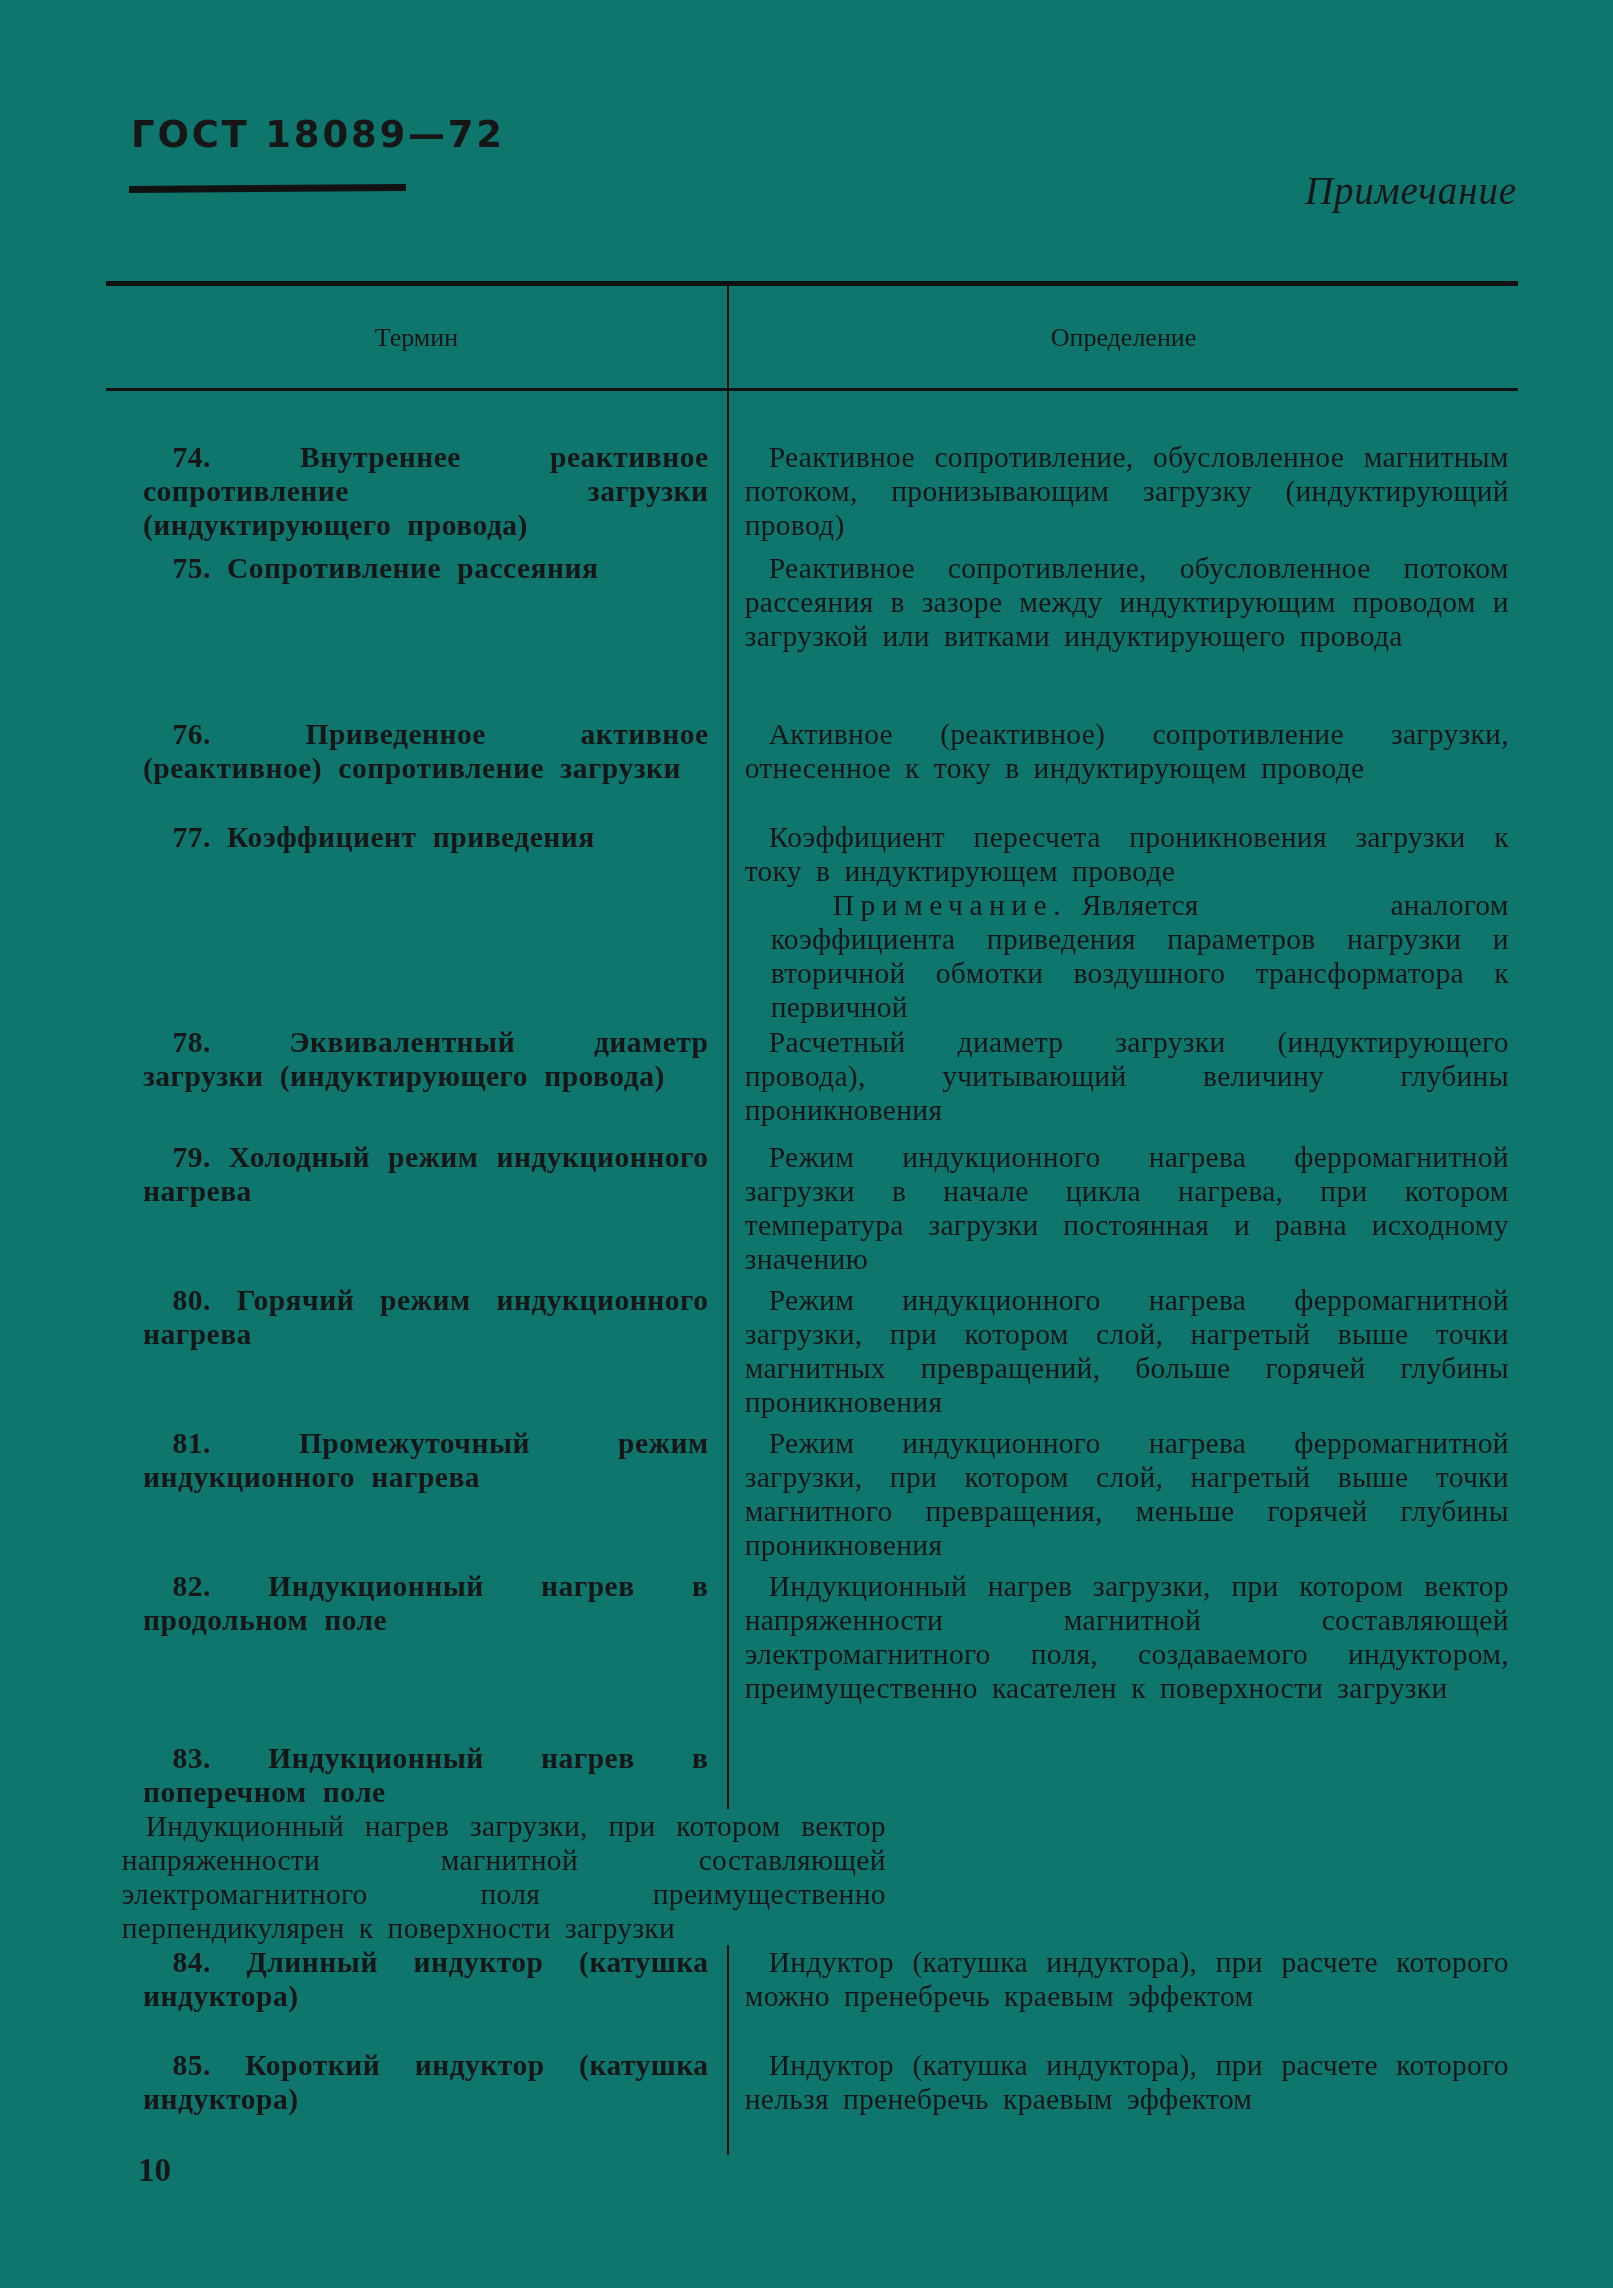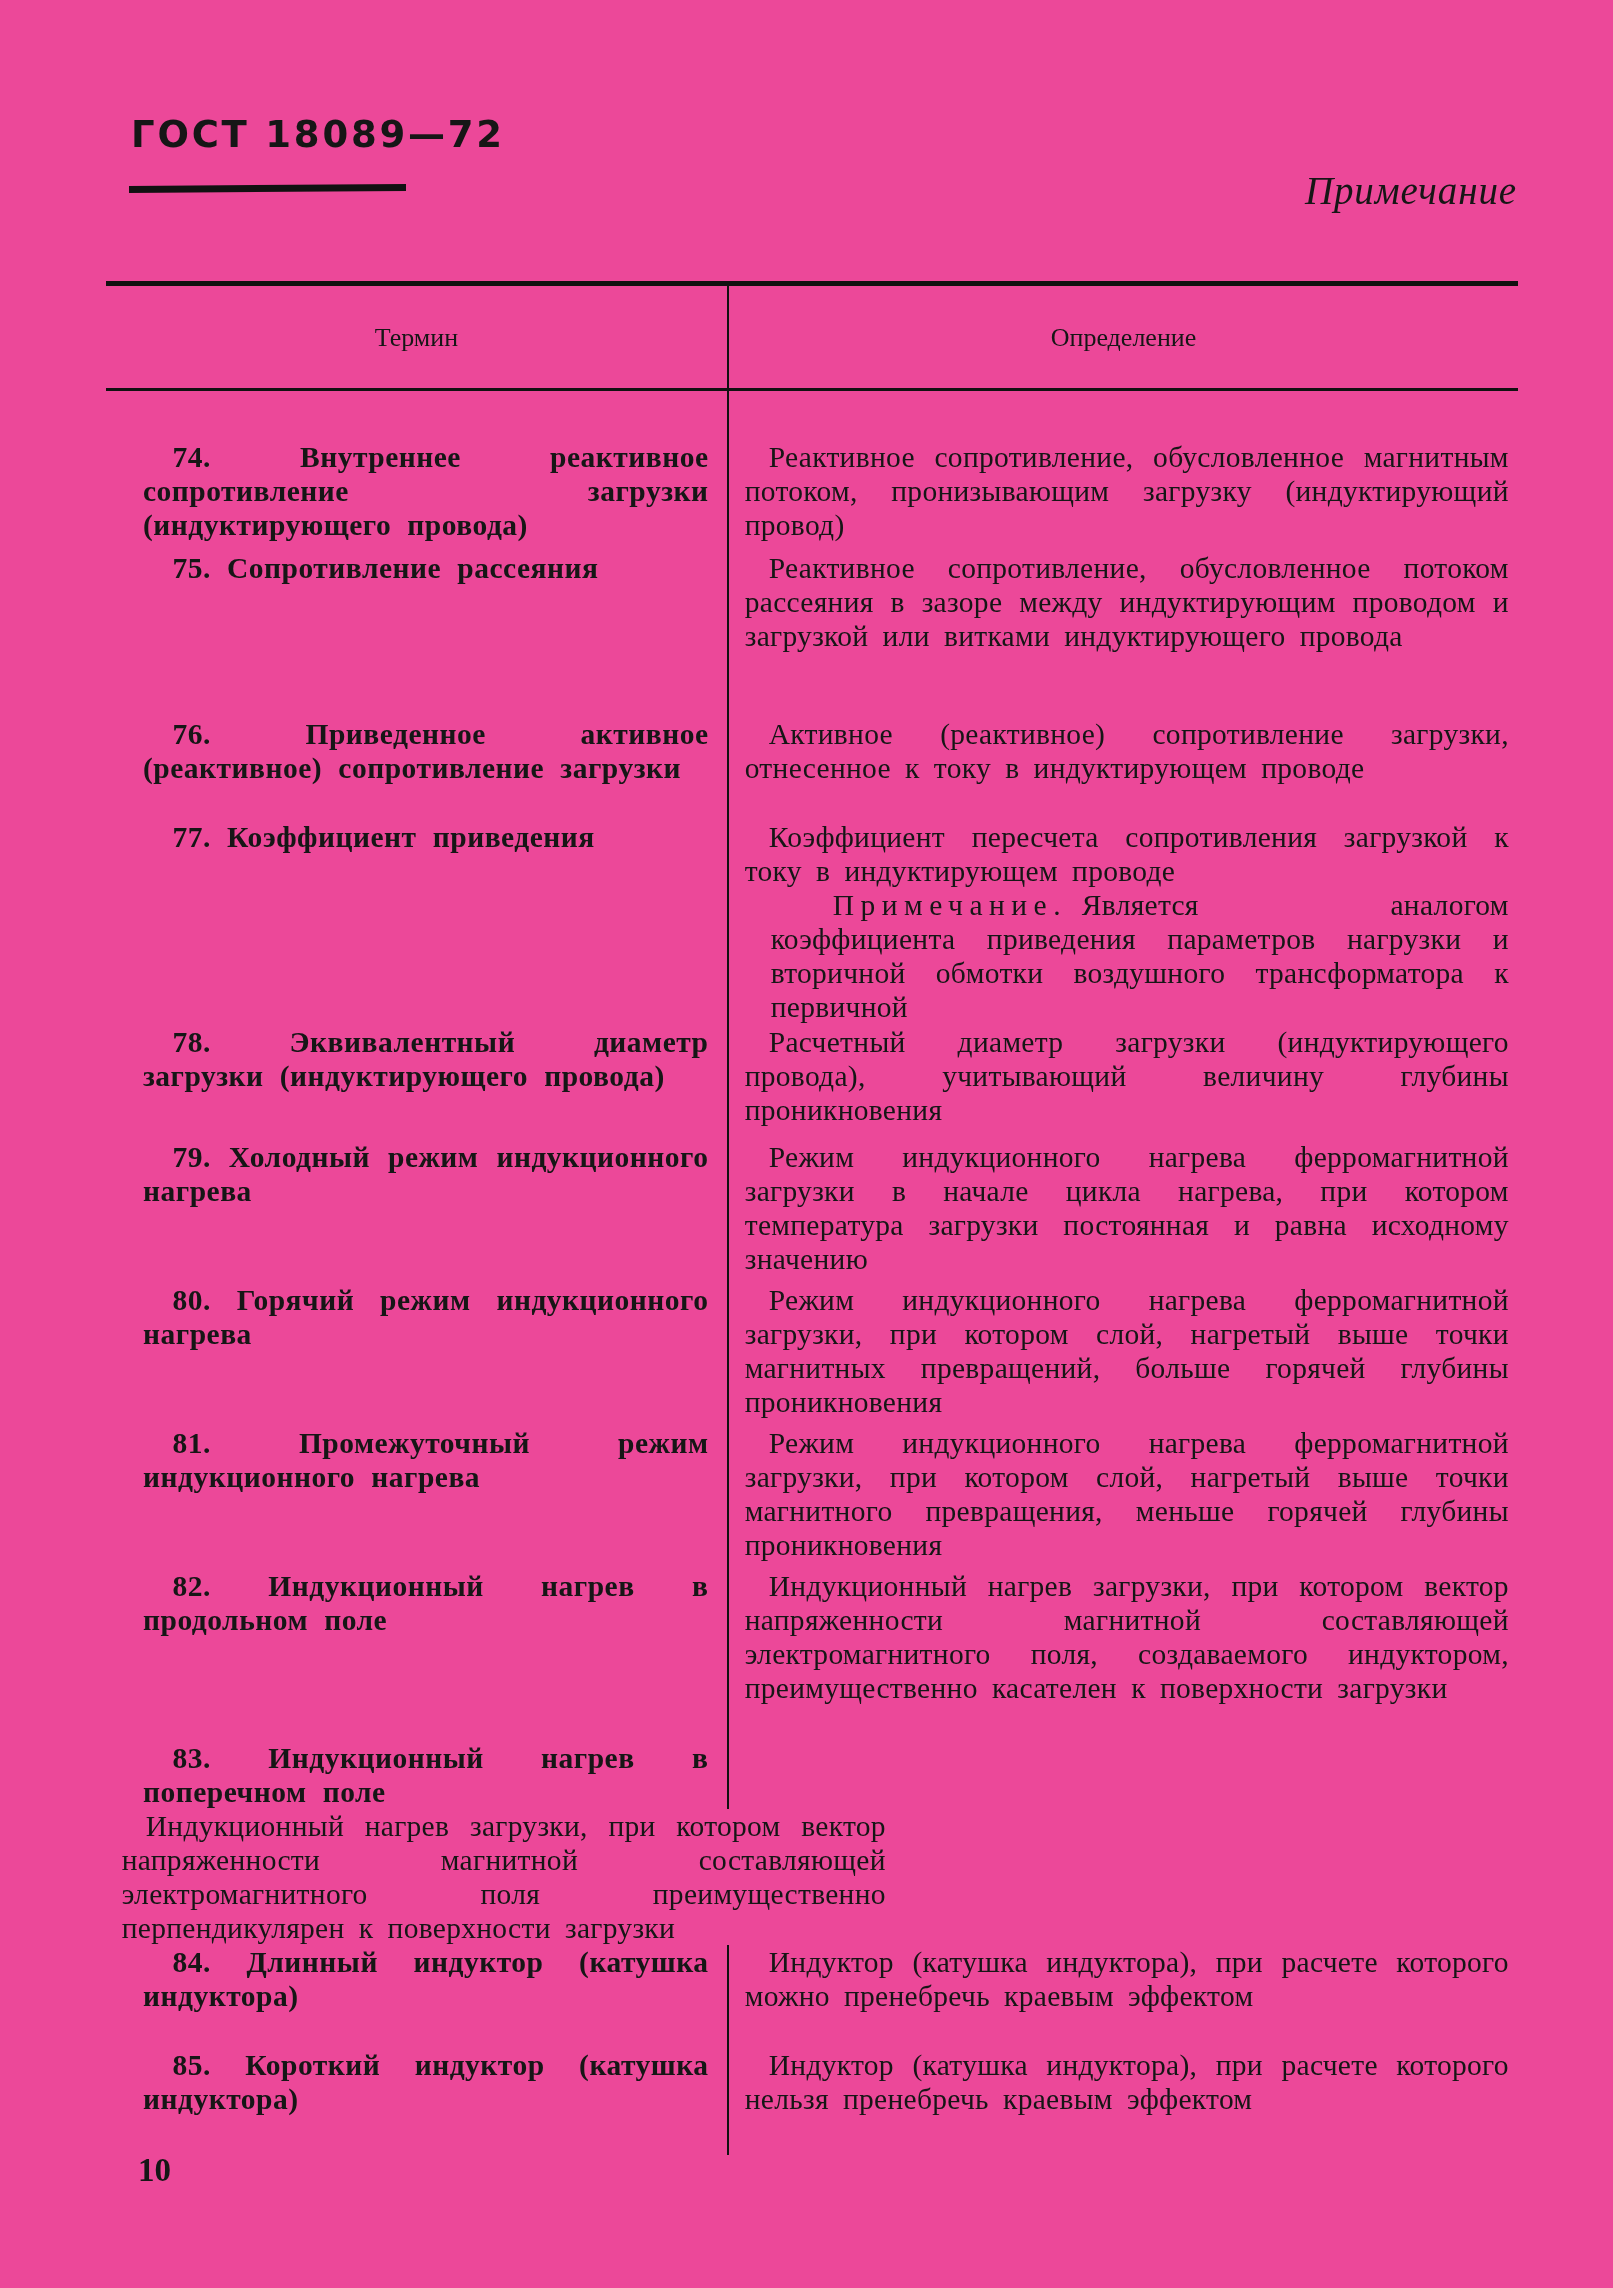--- a/index.html
+++ b/index.html
@@ -1,20 +1,20 @@
 <!DOCTYPE html>
 <html lang="ru" style="font-size:14.8px"><head>
 <meta charset="utf-8">
 <style>
   html,body{margin:0;padding:0;background:#d9d9d9;}
   .page{
     position:relative;
     width:1613px;height:2289px;
     margin:0 auto;
-    background:#ec4899;
+    background:#0f766e;
     color:#161616;
     font-family:"Liberation Serif","DejaVu Serif",serif;
     overflow:hidden;
   }
   
   .gost{
     position:absolute;left:131px;top:113px;
     font-family:"DejaVu Sans","Liberation Sans",sans-serif;
     font-weight:700;font-size:37px;letter-spacing:2.8px;
     white-space:nowrap;
@@ -137,21 +137,21 @@
       <p class="def-p">Активное (реактивное) сопротивление загрузки, отнесенное к току в индуктирующем проводе</p>
 
     </div>
   </div>
 
   <div class="trow">
     <div class="cell term-col">
       <p class="term-p">77. Коэффициент приведения</p>
     </div>
     <div class="cell def-col">
-      <p class="def-p">Коэффициент пересчета сопротивления загрузкой к току в индуктирующем проводе</p>
+      <p class="def-p">Коэффициент пересчета проникновения загрузки к току в индуктирующем проводе</p>
       <p class="note-p">
         <span class="note-label">Примечание.</span><span class="note-text">Является аналогом коэффициента приведения параметров нагрузки и вторичной обмотки воздушного трансформатора к первичной</span>
       </p>
     </div>
   </div>
 
   <div class="trow">
     <div class="cell term-col">
       <p class="term-p">78. Эквивалентный диаметр загрузки (индуктирующего провода)</p>
     </div>

